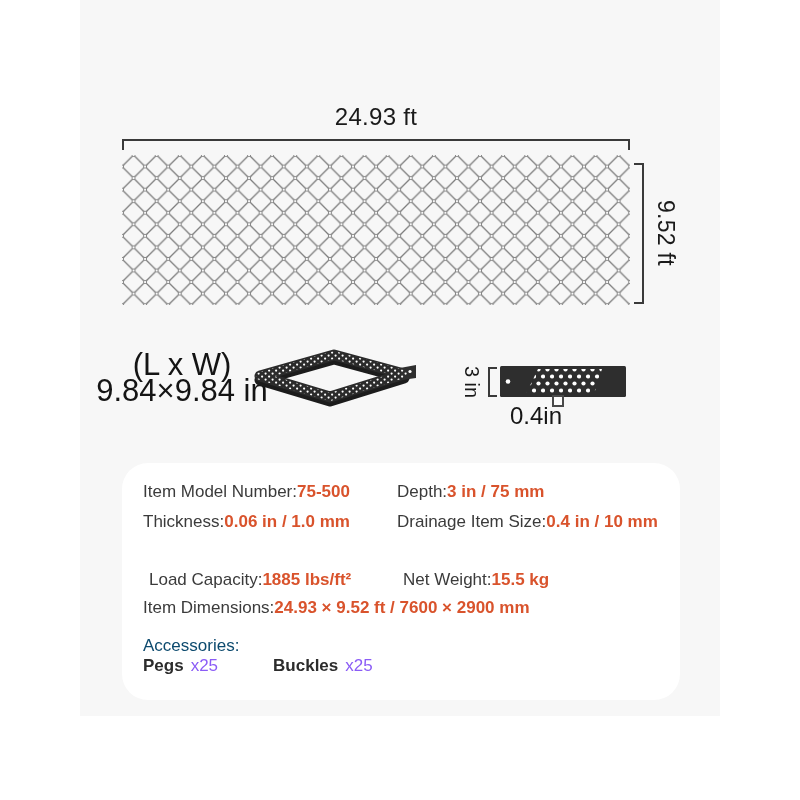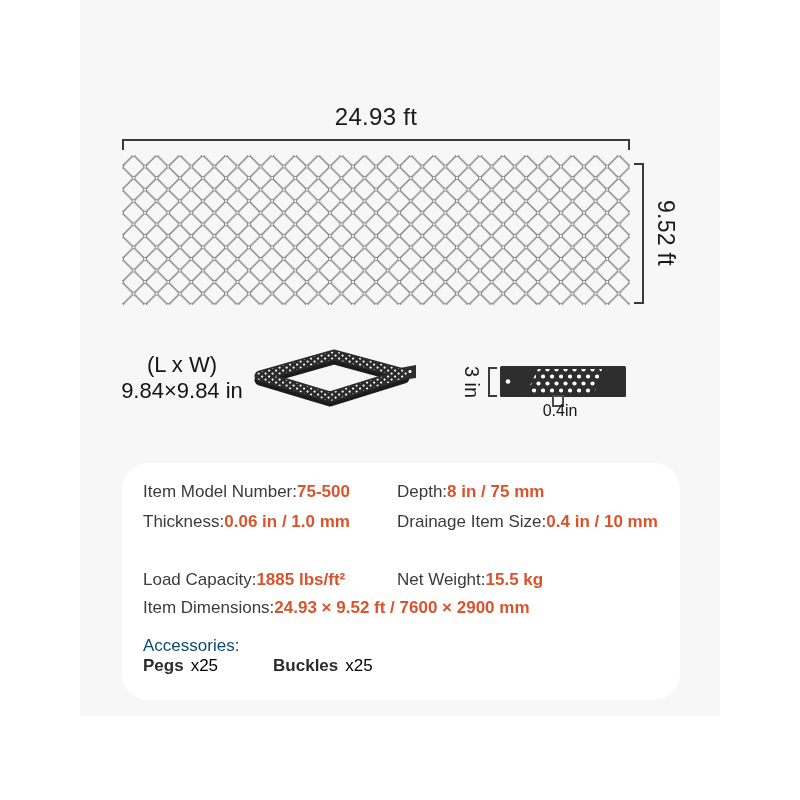--- a/index.html
+++ b/index.html
@@ -35,60 +35,60 @@
   .dim-v::before{top:0;}
   .dim-v::after{bottom:0;}
   .height-label{
     left:542px;top:221px;width:90px;height:24px;text-align:center;
     font-size:23px;color:#1a1a1a;transform:rotate(90deg);letter-spacing:.3px;
   }
 
   
   .cell-label{
     left:12px;top:352px;width:180px;text-align:center;
-    font-size:22px;line-height:26px;color:#141414;
+    font-size:31px;line-height:26px;color:#141414;
   }
   .cell-svg{left:170px;top:348px;}
   .strip-height-label{
     left:367px;top:371px;width:50px;height:22px;text-align:center;
     font-size:20px;color:#1a1a1a;transform:rotate(90deg);
   }
   .strip-bracket{
     left:408px;top:367px;width:7px;height:30px;border-left:2px solid #3a3a3a;
   }
   .strip-bracket::before,.strip-bracket::after{
     content:"";position:absolute;left:0;right:0;height:2px;background:#3a3a3a;
   }
   .strip-bracket::before{top:0;}
   .strip-bracket::after{bottom:0;}
   .strip-svg{left:420px;top:366px;}
   .hole-callout{
     left:472px;top:395px;width:8px;height:8px;background:#fdfdfd;border:2px solid #4a4a4a;
   }
   .hole-label{
-    left:430px;top:402px;width:100px;text-align:center;font-size:16px;color:#161616;
+    left:430px;top:402px;width:100px;font-size:24px;color:#161616;
   }
 
   
   .card{
     left:42px;top:463px;width:558px;height:237px;background:#ffffff;border-radius:26px;
   }
   .row{position:absolute;white-space:nowrap;font-size:17px;color:#3b3b3b;}
   .row .val{font-weight:bold;color:#d9532c;}
   .col1{left:21px;}
   .col2{left:275px;}
   .r1{top:19px;}
   .r2{top:49px;}
   .r3{top:78px;}
-  .r4{top:107px;}
+  .r4{top:107px;margin-left:6px;}
   .r5{top:135px;}
   .acc-head{top:173px;color:#0c4a6e;}
   .acc-row{top:193px;}
   .acc-name{font-weight:bold;color:#2c2c2c;font-size:17px;}
-  .acc-qty{color:#000000;font-size:17px;margin-left:7px;}
+  .acc-qty{color:#8b5cf6;font-size:17px;margin-left:7px;}
   .acc-gap{display:inline-block;width:55px;}
 </style>
 </head>
 <body>
 
 <div class="stage">
 
   <div class="abs width-label">24.93 ft</div>
 
   <div class="abs dim-h"></div>
@@ -147,21 +147,21 @@
 
   <div class="abs hole-callout"></div>
   <div class="abs hole-label">0.4in</div>
 
   <div class="abs card">
 
     <div class="row col1 r1">
       <span>Item Model Number:</span><span class="val">75-500</span>
     </div>
     <div class="row col2 r1">
-      <span>Depth:</span><span class="val">8 in / 75 mm</span>
+      <span>Depth:</span><span class="val">3 in / 75 mm</span>
     </div>
 
     <div class="row col1 r2">
       <span>Thickness:</span><span class="val">0.06 in / 1.0 mm</span>
     </div>
     <div class="row col2 r2">
       <span>Drainage Item Size:</span><span class="val">0.4 in / 10 mm</span>
     </div>
 
 

